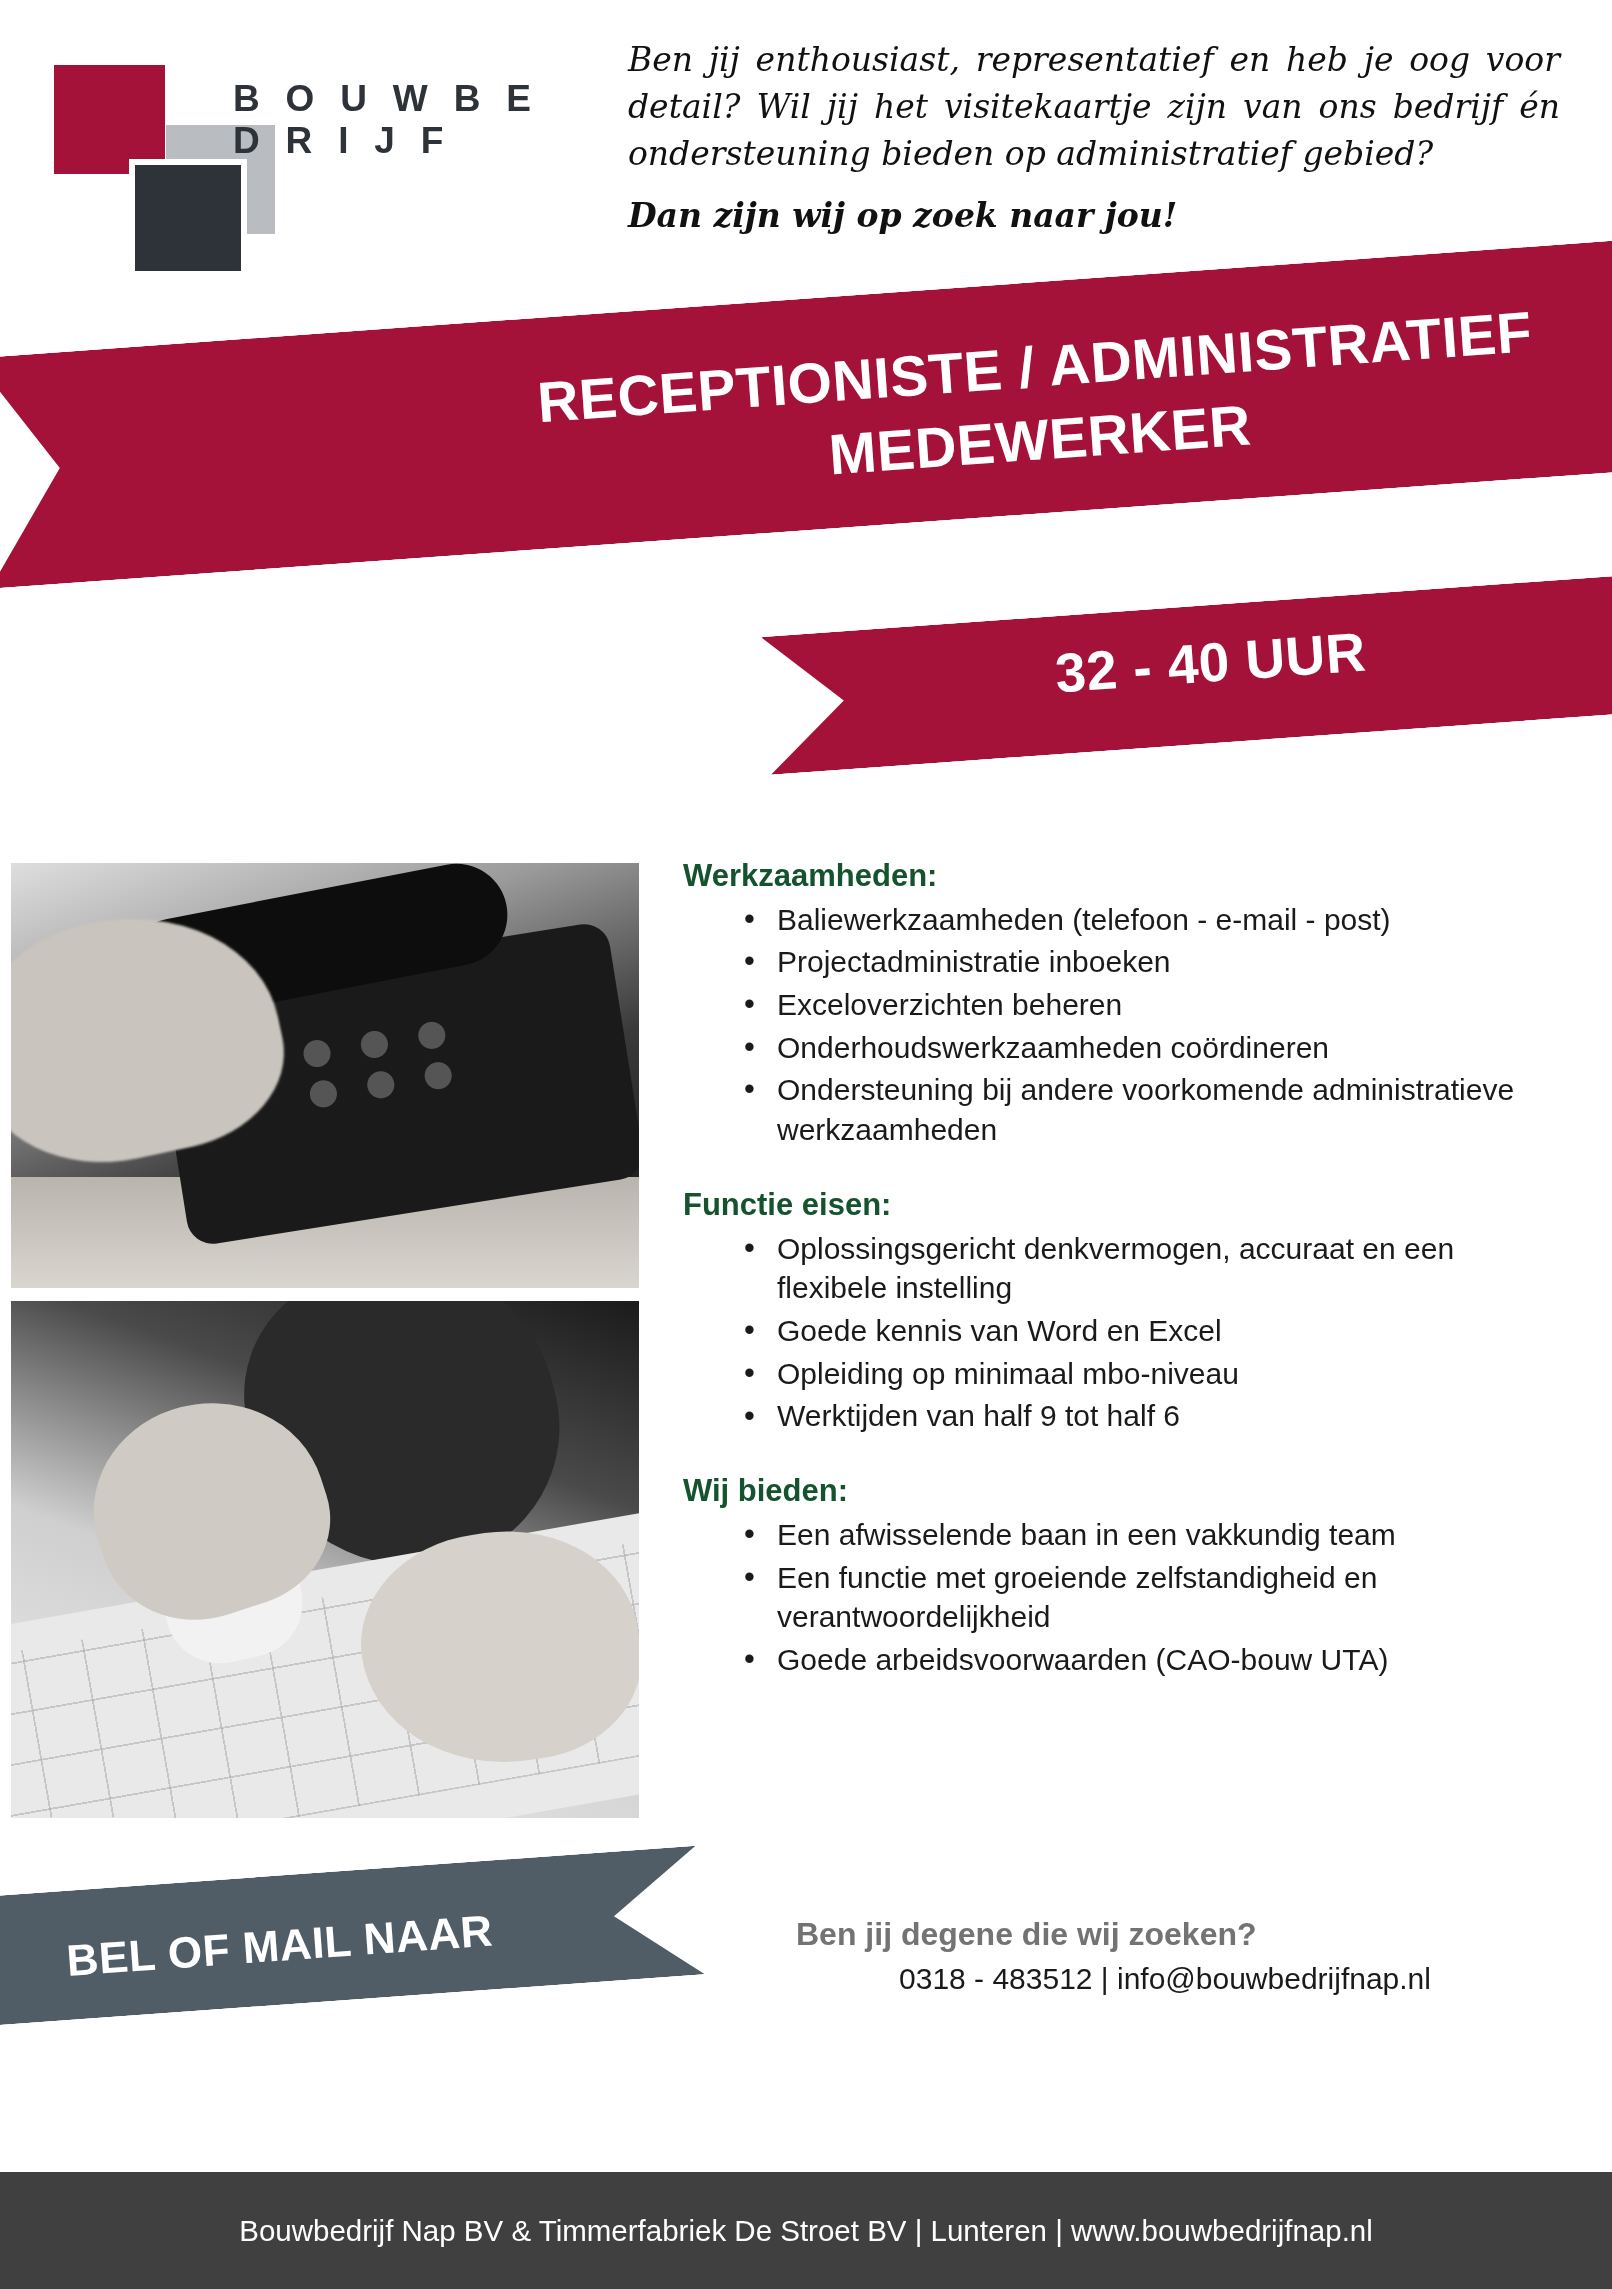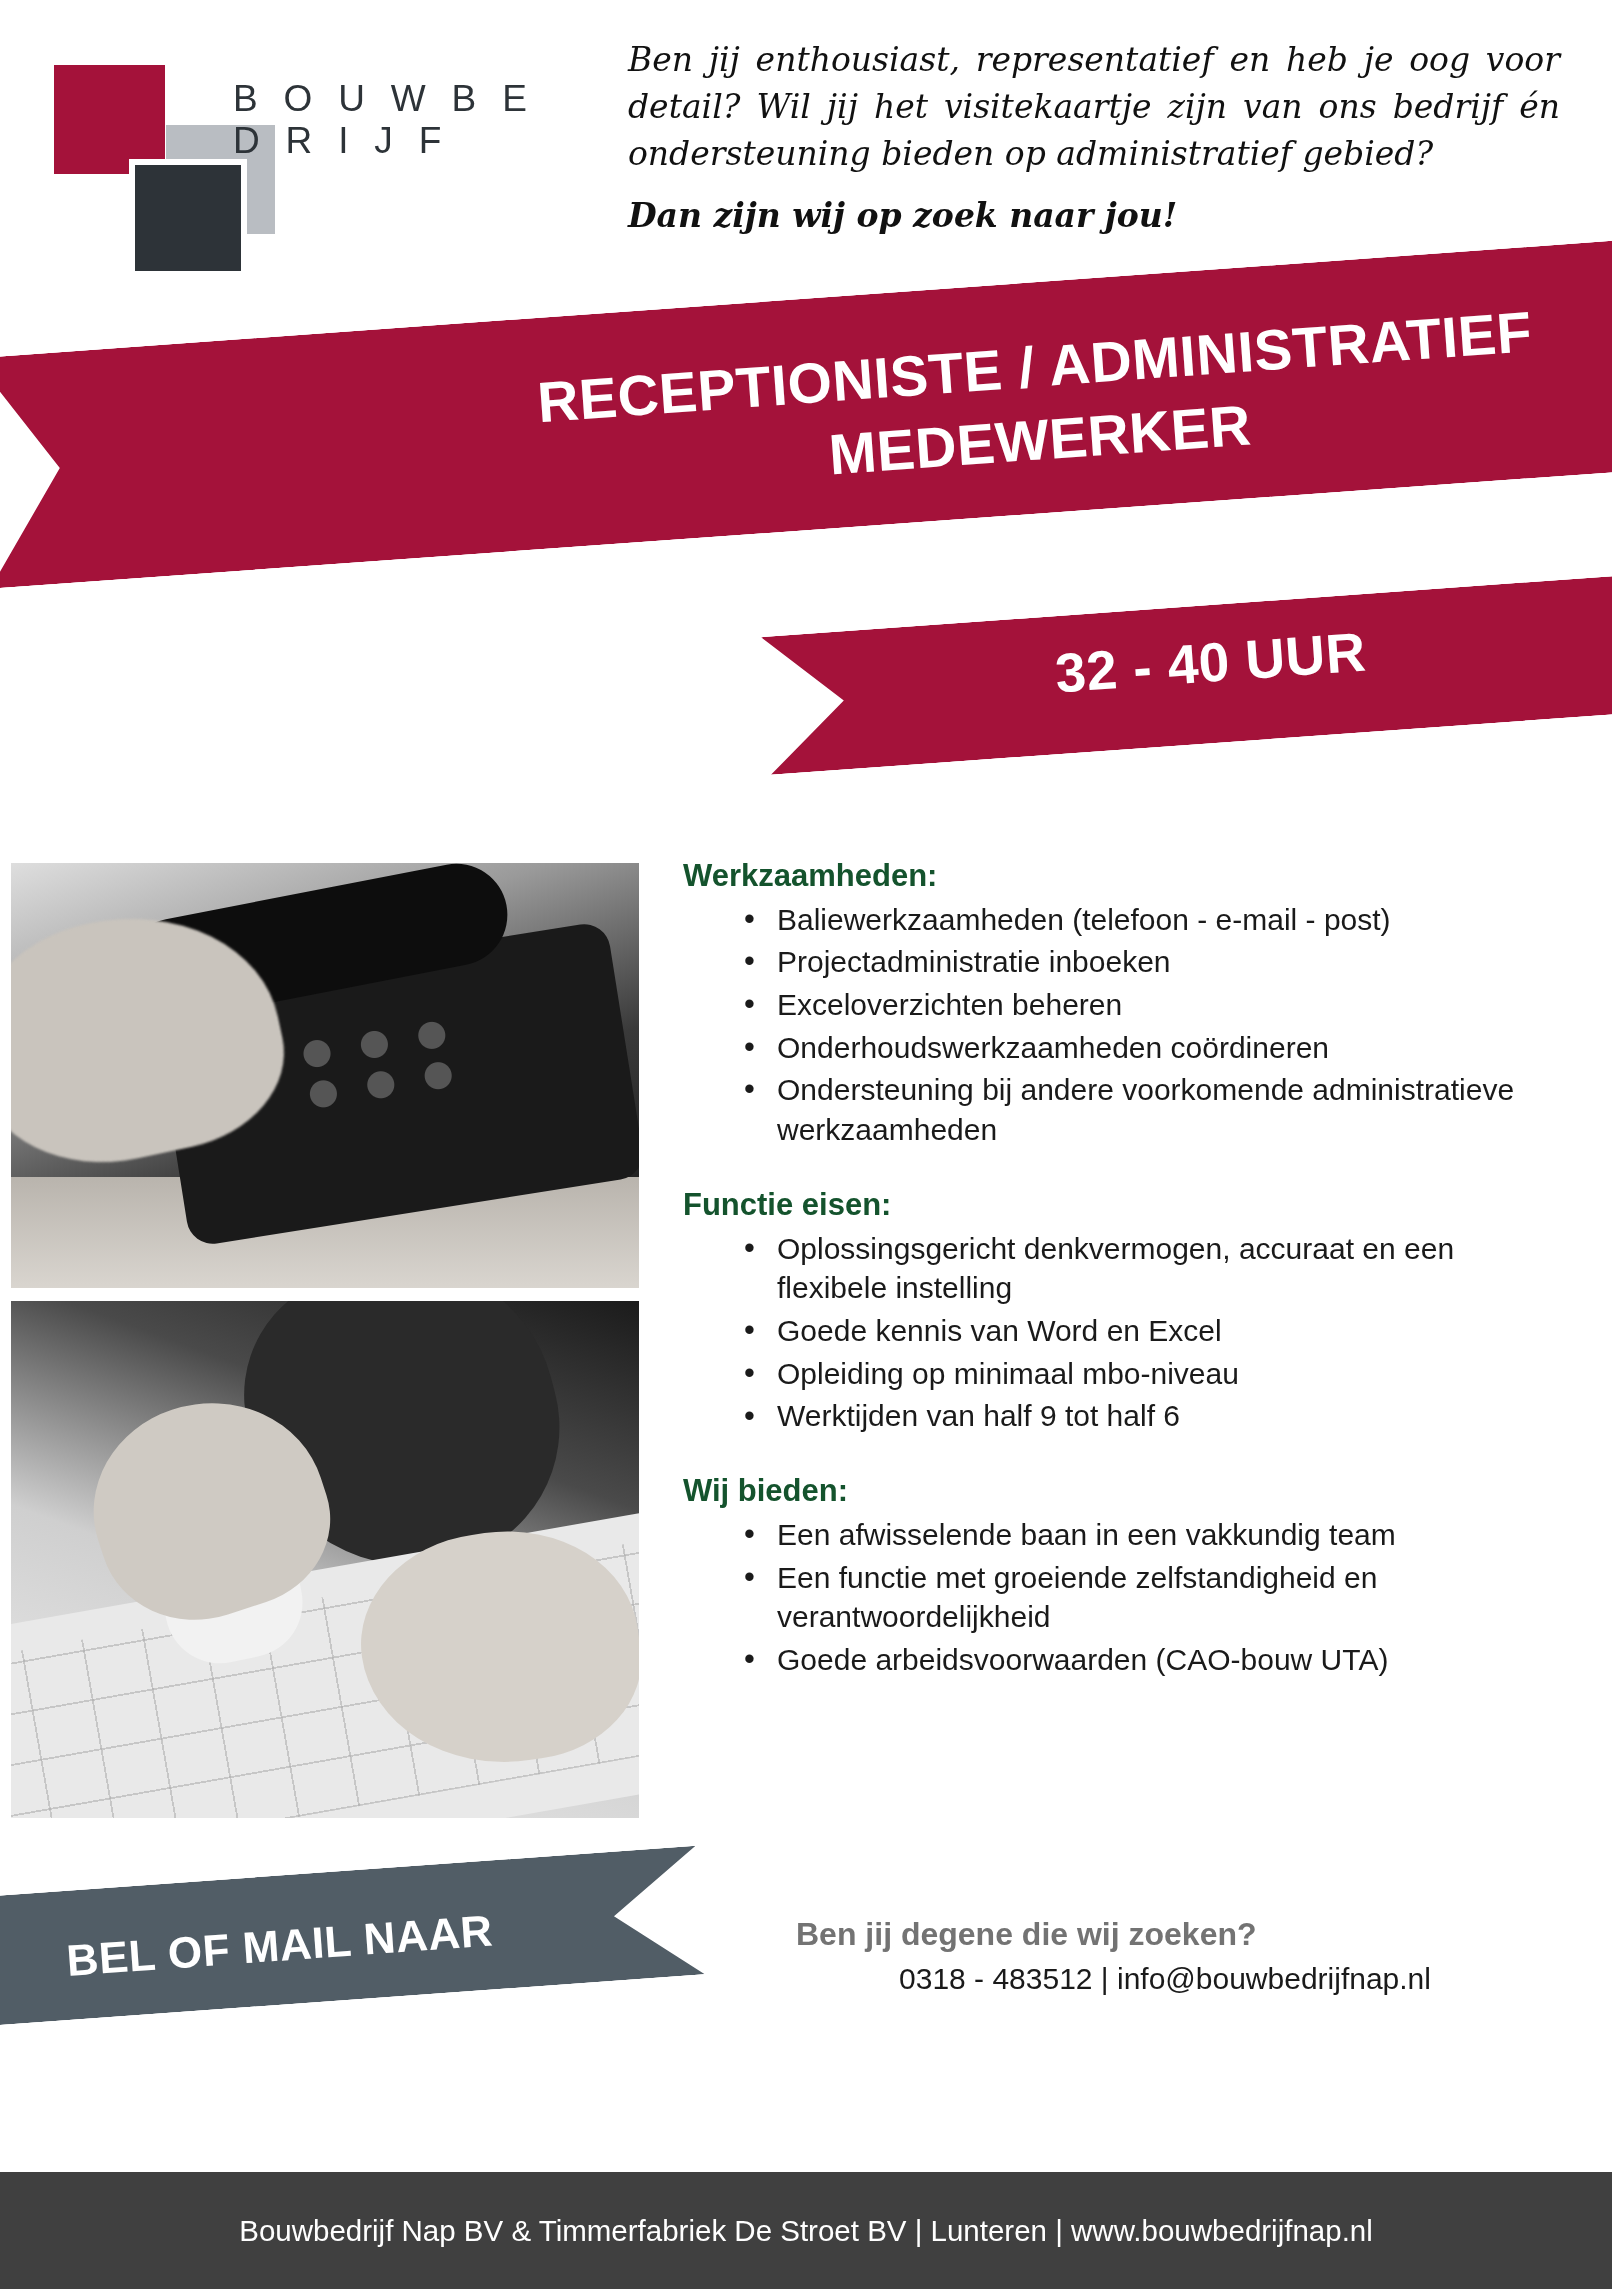--- a/index.html
+++ b/index.html
@@ -61,21 +61,21 @@
     height: 118px;
     background: #2D3338;
     border: 6.5px solid #ffffff;
     box-sizing: border-box;
   }
   .logo-bouw {
     position: absolute;
     left: 185px;
     top: 39px;
     font-size: 37px;
-    font-weight: normal;
+    font-weight: bold;
     letter-spacing: 7.8px;
     color: #2D3338;
   }
   .logo-nap {
     position: absolute;
     left: 323px;
     top: 85px;
     font-size: 111px;
     font-weight: bold;
     color: #2D3338;

